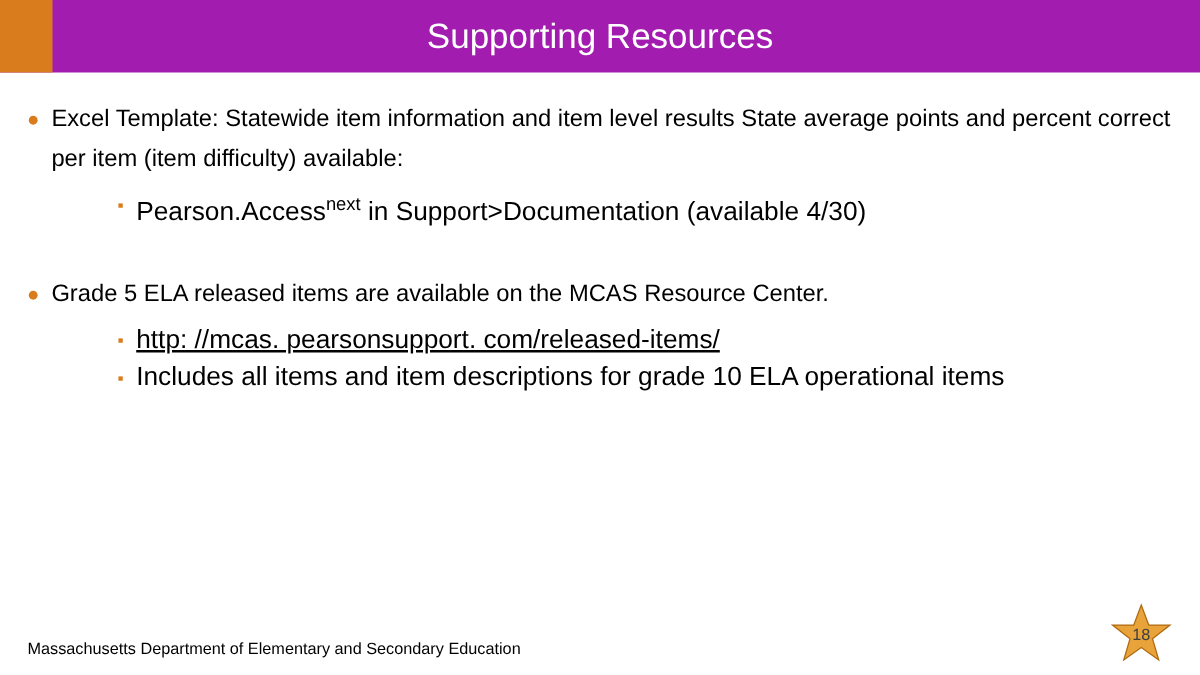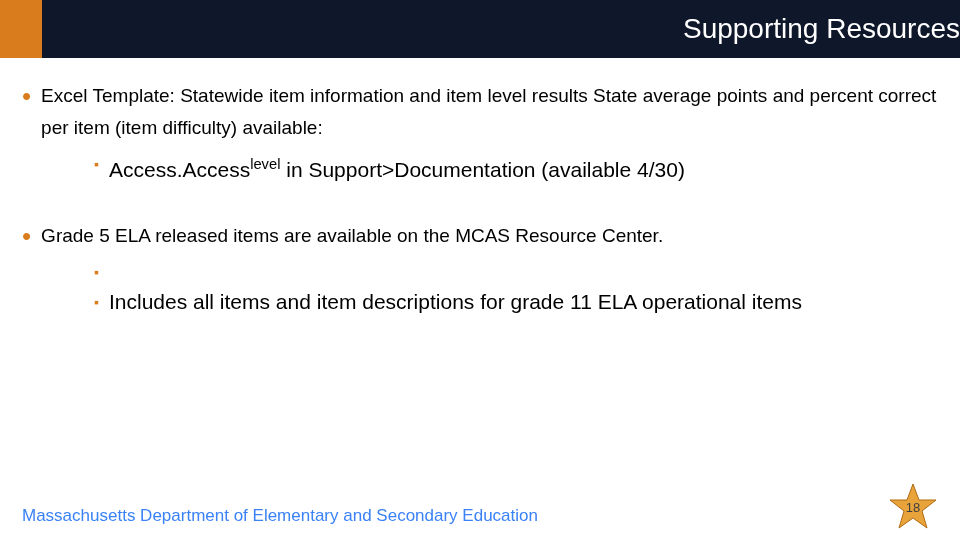--- a/index.html
+++ b/index.html
@@ -7,25 +7,25 @@
     width: 960px;
     height: 540px;
     font-family: "Segoe UI", Arial, sans-serif;
     background: #ffffff;
     position: relative;
     overflow: hidden;
   }
   .title-bar {
     width: 100%;
     height: 58px;
-    background: #0f172a;
+    background: #a21caf;
     position: relative;
     display: flex;
     align-items: center;
-    justify-content: flex-end;
+    justify-content: center;
   }
   .accent-block {
     position: absolute;
     left: 0;
     top: 0;
     width: 42px;
     height: 58px;
     background: #d97c1e;
   }
   .title-text {
@@ -76,22 +76,22 @@
   .sup {
     font-size: 0.7em;
     vertical-align: super;
   }
   .bold { font-weight: 400; }
   .underline { text-decoration: underline; }
   .footer {
     position: absolute;
     bottom: 14px;
     left: 22px;
-    font-size: 17px;
-    color: #3b82f6;
+    font-size: 13px;
+    color: #000000;
   }
   .star {
     position: absolute;
     bottom: 8px;
     right: 22px;
     width: 50px;
     height: 50px;
   }
   .star svg { width: 100%; height: 100%; }
   .star-num {
@@ -114,36 +114,39 @@
 <div class="content">
 
   <div class="bullet-item">
     <div class="bullet-dot">•</div>
     <div class="bullet-text">Excel Template: Statewide item information and item level results State average points and percent correct per item (item difficulty) available:</div>
   </div>
   <div class="sub-list">
     <div class="sub-item">
       <div class="sub-square">▪</div>
       <div class="sub-text">
-        <span>Access.Access</span><span class="sup">level</span><span> in </span><span class="bold">Support&gt;Documentation (available 4/30)</span>
+        <span>Pearson.Access</span><span class="sup">next</span><span> in </span><span class="bold">Support&gt;Documentation (available 4/30)</span>
       </div>
     </div>
   </div>
 
   <div class="bullet-item">
     <div class="bullet-dot">•</div>
     <div class="bullet-text">Grade 5 ELA released items are available on the MCAS Resource Center.</div>
   </div>
   <div class="sub-list">
     <div class="sub-item">
       <div class="sub-square">▪</div>
+      <div class="sub-text">
+        <span class="underline">http: //mcas. pearsonsupport. com/released-items/</span>
+      </div>
     </div>
     <div class="sub-item">
       <div class="sub-square">▪</div>
-      <div class="sub-text">Includes all items and item descriptions for grade 11 ELA operational items</div>
+      <div class="sub-text">Includes all items and item descriptions for grade 10 ELA operational items</div>
     </div>
   </div>
 
 </div>
 
 <div class="footer">Massachusetts Department of Elementary and Secondary Education</div>
 
 <div class="star">
   <svg viewBox="0 0 50 50">
     <polygon points="25,2 31,18 48,18 34,29 39,46 25,36 11,46 16,29 2,18 19,18" fill="#e8a43a" stroke="#b06a10" stroke-width="1"></polygon>

